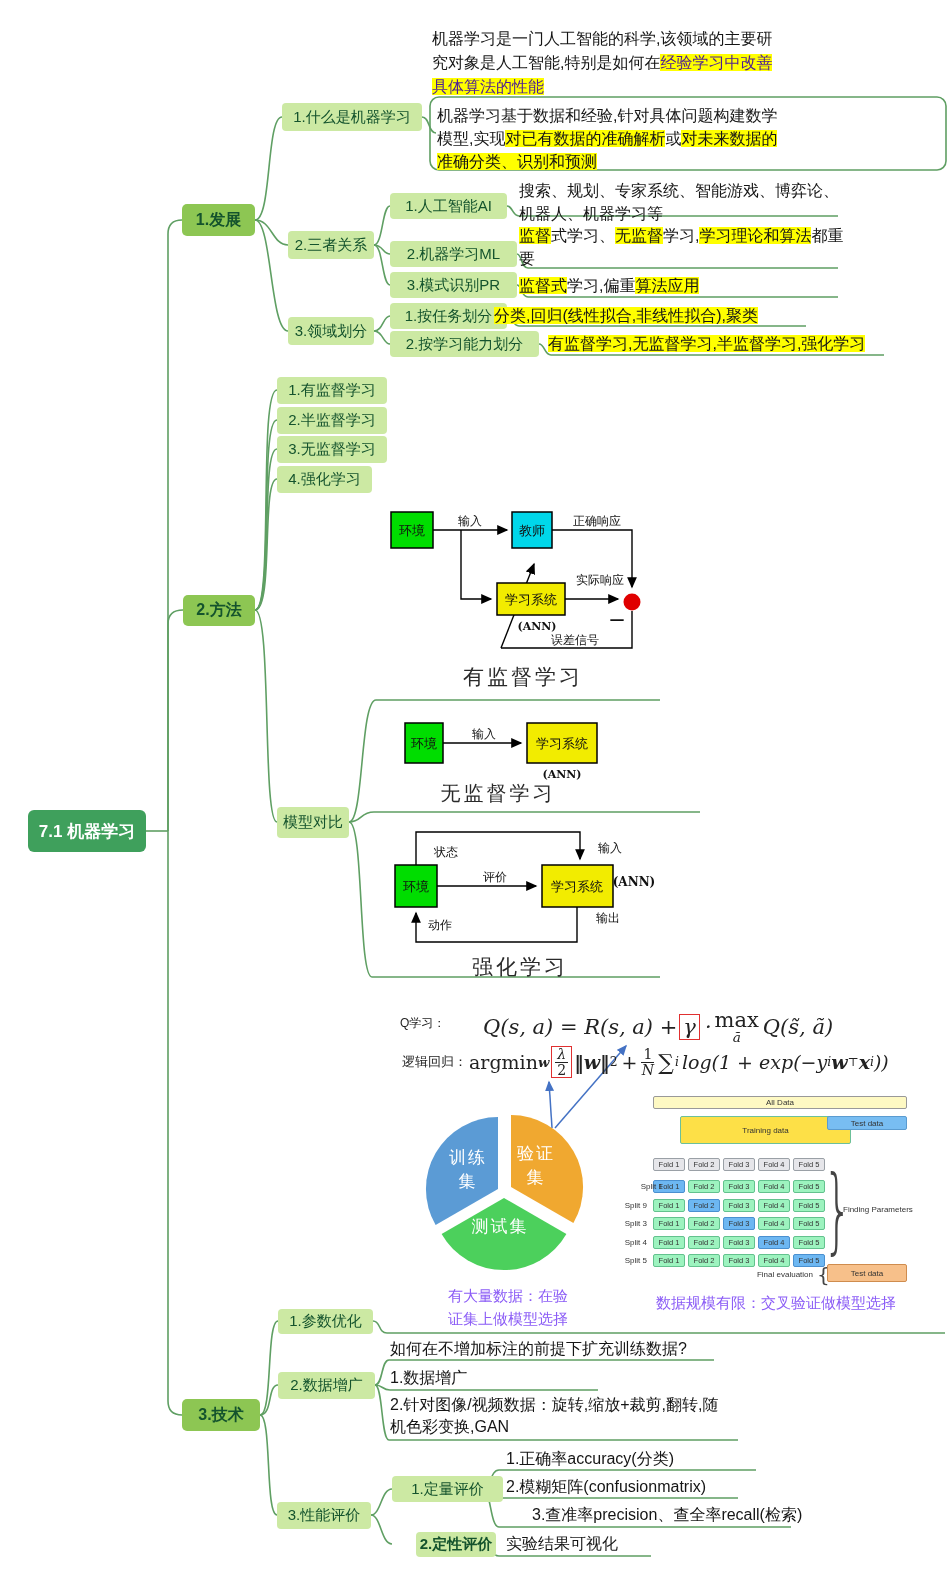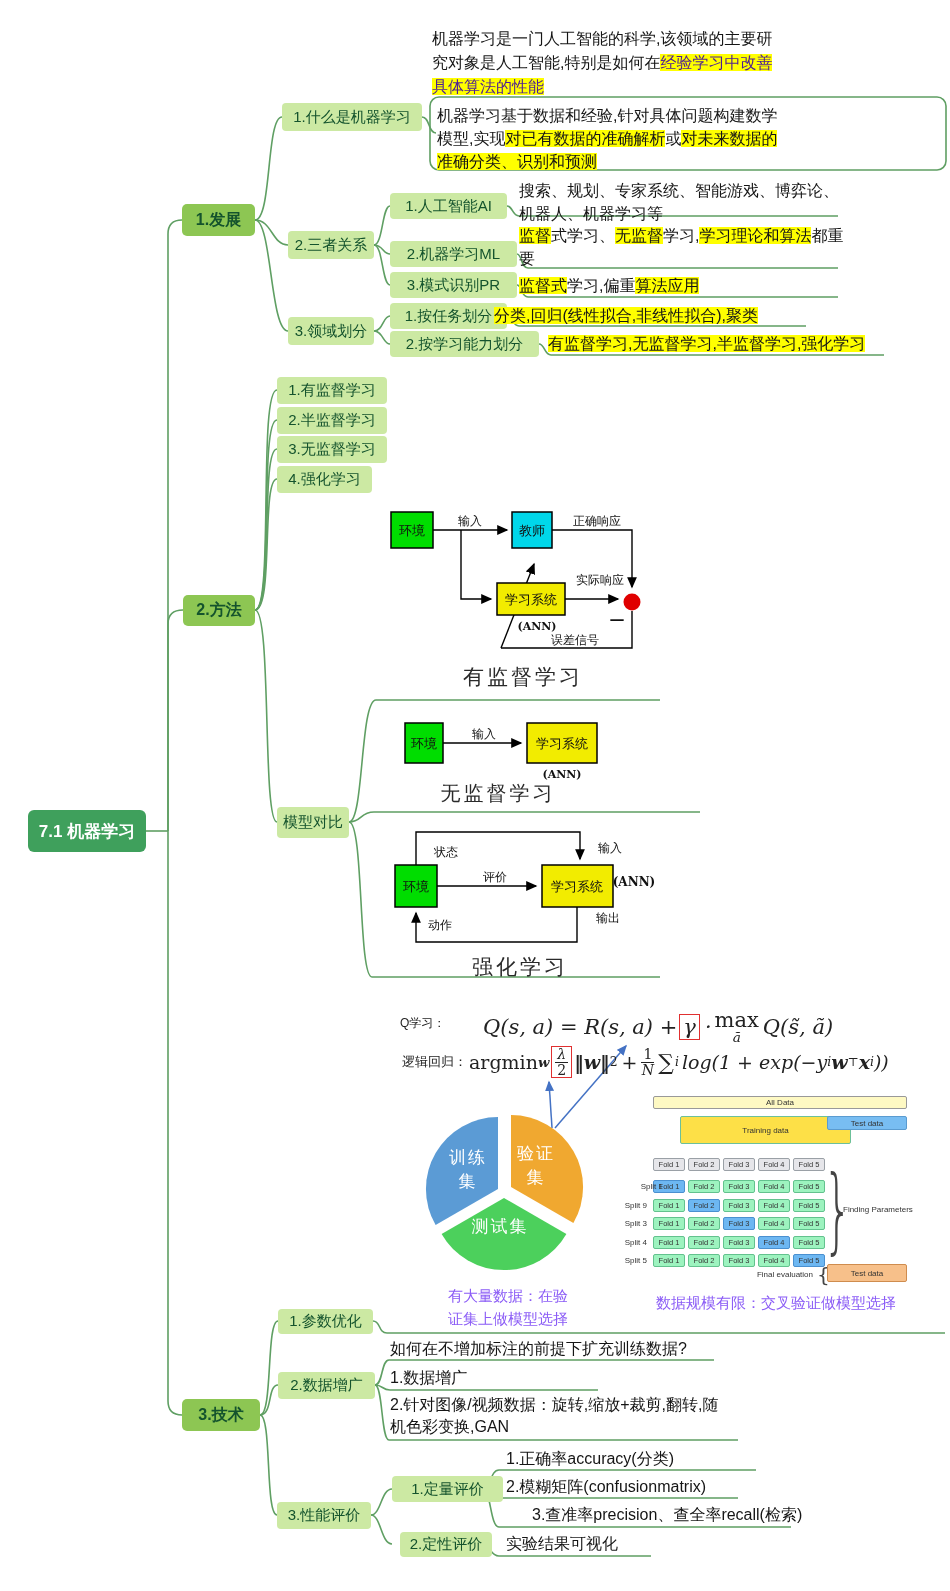--- a/index.html
+++ b/index.html
@@ -111,21 +111,21 @@
   <div class="box lv2" style="left:277px;top:377px;width:110px;height:27px;">1.有监督学习</div>
   <div class="box lv2" style="left:277px;top:407px;width:110px;height:27px;">2.半监督学习</div>
   <div class="box lv2" style="left:277px;top:436px;width:110px;height:27px;">3.无监督学习</div>
   <div class="box lv2" style="left:277px;top:466px;width:95px;height:27px;">4.强化学习</div>
   <div class="box lv2" style="left:277px;top:807px;width:72px;height:31px;">模型对比</div>
 
   <div class="box lv2" style="left:278px;top:1309px;width:95px;height:25px;">1.参数优化</div>
   <div class="box lv2" style="left:278px;top:1372px;width:97px;height:27px;">2.数据增广</div>
   <div class="box lv2" style="left:277px;top:1502px;width:94px;height:27px;">3.性能评价</div>
   <div class="box lv2" style="left:392px;top:1476px;width:111px;height:26px;">1.定量评价</div>
-  <div class="box lv2" style="left:400px;top:1532px;width:92px;height:25px;">2.定性评价</div>
+  <div class="box lv2" style="left:416px;top:1532px;width:80px;height:25px;font-weight:bold;">2.定性评价</div>
 
   <div class="txt" style="left:432px;top:27px;width:346px;line-height:24px;"><span>机器学习是一门人工智能的科学,该领域的主要研究对象是人工智能,特别是如何在</span><span class="hlred">经验学习中</span><span class="hlred">改善具体算法的性能</span></div>
   <div class="txt" style="left:519px;top:179px;width:332px;">搜索、规划、专家系统、智能游戏、博弈论、机器人、机器学习等</div>
 
   <div class="txt" style="left:437px;top:104px;width:350px;line-height:23px;"><span>机器学习基于数据和经验,针对具体问题构建数学模型,实现</span><span class="hl">对已有数据的准确解析</span><span>或</span><span class="hl">对未来数据的准确分类、识别和预测</span></div>
   <div class="txt" style="left:519px;top:224px;width:334px;"><span class="hl">监督</span><span>式学习、</span><span class="hl">无监督</span><span>学习,</span><span class="hl">学习理论和算法</span><span>都重要</span></div>
   <div class="txt" style="left:519px;top:274px;white-space:nowrap;"><span class="hl">监督式</span><span>学习,偏重</span><span class="hl">算法应用</span></div>
   <div class="txt" style="left:494px;top:304px;white-space:nowrap;"><span class="hl">分类,回归(线性拟合,非线性拟合),聚类</span></div>
   <div class="txt" style="left:548px;top:332px;white-space:nowrap;"><span class="hl">有监督学习,无监督学习,半监督学习,强化学习</span></div>
 

